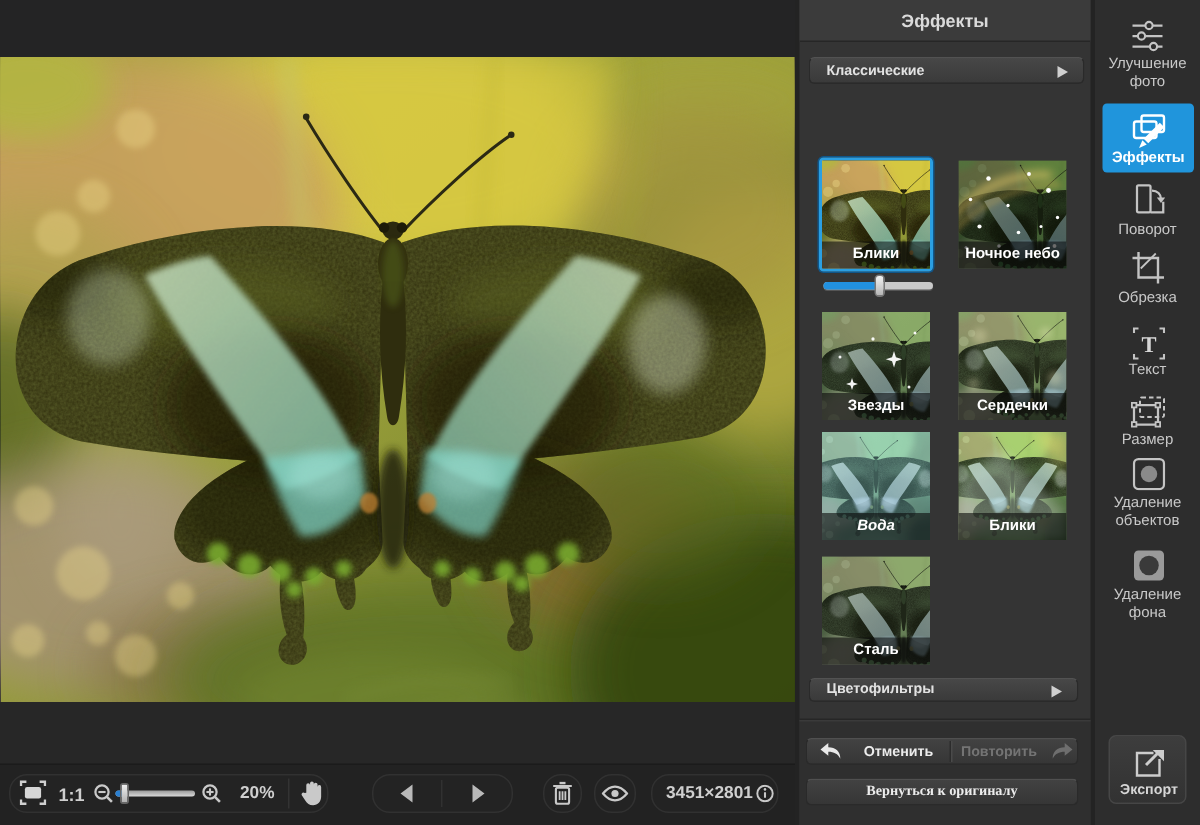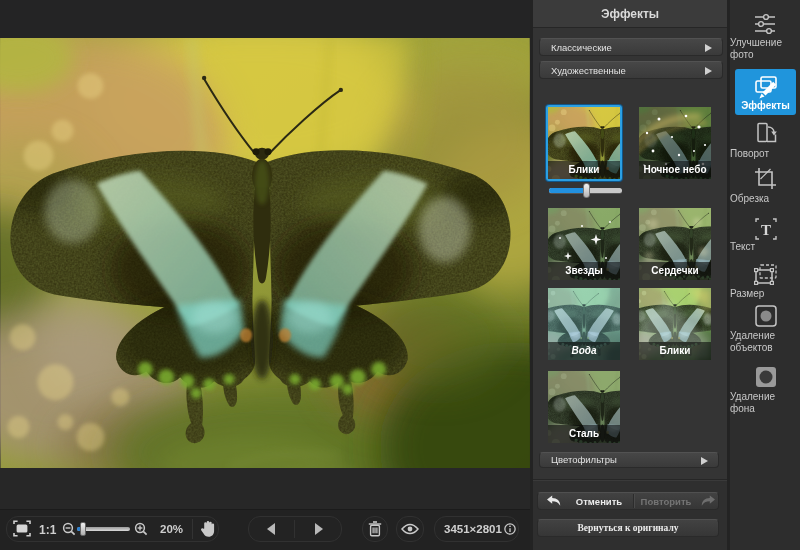--- a/index.html
+++ b/index.html
@@ -14,34 +14,34 @@
   #toolbar{left:0;top:510px;width:530px;height:40px;background:#222222;}
   .tgroup{position:absolute;background:#232323;border:1px solid #313131;border-radius:12px;}
   .ticon{position:absolute;}
   .tlabel{position:absolute;color:#cfcfcf;font-weight:bold;font-size:11.5px;}
   
   #panel{left:533px;top:0;width:194px;height:550px;background:#343434;}
   #panelhead{left:0;top:0;width:194px;height:27px;background:#3b3b3b;border-bottom:1px solid #262626;
     color:#dadada;font-size:12px;font-weight:bold;text-align:center;line-height:28px;}
   .catbtn{position:absolute;left:6px;width:184px;height:18px;border-radius:4px;
     background:linear-gradient(#474747,#3a3a3a);border:1px solid #2a2a2a;border-top-color:#525252;
-    box-sizing:border-box;color:#e2e2e2;font-size:9.5px;font-weight:normal;line-height:17px;padding-left:11px;}
+    box-sizing:border-box;color:#e2e2e2;font-size:9.5px;font-weight:bold;line-height:17px;padding-left:11px;}
   .arr-r{position:absolute;right:10px;top:5px;width:0;height:0;border-left:7px solid #d0d0d0;
     border-top:4.5px solid transparent;border-bottom:4.5px solid transparent;}
   .arr-d{position:absolute;right:8px;top:6px;width:0;height:0;border-top:7px solid #d0d0d0;
     border-left:4.5px solid transparent;border-right:4.5px solid transparent;}
   .thumb{position:absolute;width:72px;height:72px;overflow:hidden;}
   .thumb svg{position:absolute;left:0;top:0;}
   .tname{position:absolute;left:0;bottom:0;width:100%;height:18px;background:rgba(10,10,10,.6);
     color:#ffffff;font-size:10px;font-weight:bold;text-align:center;line-height:18px;}
   #selbox{left:13px;top:105px;width:72px;height:72px;border:2px solid #2b9fe2;border-radius:3px;
     box-shadow:0 0 0 1px #10568a;}
   
   #sidebar{left:730px;top:0;width:70px;height:550px;background:#2d2d2d;}
-  .sideitem{position:absolute;width:70px;color:#c8c8c8;font-size:10px;line-height:11.5px;}
+  .sideitem{position:absolute;width:70px;text-align:center;color:#c8c8c8;font-size:10px;line-height:11.5px;}
   #effsel{left:5px;top:69px;width:61px;height:46px;background:#2095dc;border-radius:3px;}
   #exportbtn{left:9px;top:490px;width:52px;height:46px;border:1px solid #464646;border-radius:5px;
     background:linear-gradient(#3d3d3d,#323232);box-sizing:border-box;text-align:center;}
 </style>
 </head>
 <body>
 <div id="stage">
   <div id="leftzone" class="abs"></div>
   <div id="topbar" class="abs"></div>
   <svg width="0" height="0" style="position:absolute">
@@ -264,21 +264,20 @@
       <svg class="ticon" style="left:69px;top:6px;" width="12" height="12" viewBox="0 0 14 14">
         <circle cx="7" cy="7" r="6" fill="none" stroke="#c9c9c9" stroke-width="1.5"></circle>
         <line x1="7" y1="6" x2="7" y2="10.4" stroke="#c9c9c9" stroke-width="1.6"></line>
         <circle cx="7" cy="3.8" r="1" fill="#c9c9c9"></circle>
       </svg>
     </div>
   </div>
   <div id="panel" class="abs">
     <div id="panelhead" class="abs">Эффекты</div>
     <div class="catbtn" style="top:38px;">Классические<span class="arr-r"></span></div>
-    <div class="catbtn" style="top:61px;">Художественные<span class="arr-r"></span></div>
     <div id="selbox" class="abs"></div>
     <div class="thumb" style="left:15px;top:107px;">
       <svg width="72" height="72" viewBox="20 25 320 320" preserveAspectRatio="xMidYMid slice">
           <use href="#scene"></use>
         </svg>
       <div class="tname">Блики</div>
     </div>
     <div class="thumb" style="left:106px;top:107px;">
       <svg width="72" height="72" viewBox="20 25 320 320" preserveAspectRatio="xMidYMid slice" style="filter:brightness(.6) hue-rotate(30deg) saturate(.75)">
           <use href="#scene"></use>
@@ -439,14 +438,22 @@
     <svg class="abs" style="left:25px;top:305px;" width="22" height="22" viewBox="0 0 22 22">
       <rect x="1" y="1" width="20" height="20" rx="3" fill="none" stroke="#c4c4c4" stroke-width="1.5"></rect>
       <circle cx="11" cy="11" r="5.5" fill="#8a8a8a"></circle>
     </svg>
     <div class="sideitem" style="left:0;top:330px;">Удаление<br>объектов</div>
     <svg class="abs" style="left:25px;top:366px;" width="22" height="22" viewBox="0 0 22 22">
       <rect x="1" y="1" width="20" height="20" rx="3" fill="#9a9a9a"></rect>
       <circle cx="11" cy="11" r="6.5" fill="#3a3a3a"></circle>
     </svg>
     <div class="sideitem" style="left:0;top:391px;">Удаление<br>фона</div>
+    <div id="exportbtn" class="abs">
+      <svg class="abs" style="left:15px;top:6px;" width="22" height="22" viewBox="0 0 22 22">
+        <path d="M14 5 H3 V20 H18 V9" fill="none" stroke="#cdcdcd" stroke-width="1.6"></path>
+        <line x1="9" y1="13" x2="18" y2="4" stroke="#cdcdcd" stroke-width="2"></line>
+        <polygon points="13.5,3 21,3 21,10.5" fill="#cdcdcd"></polygon>
+      </svg>
+      <div class="abs" style="left:0;top:30px;width:52px;text-align:center;color:#d6d6d6;font-size:9.5px;font-weight:bold;">Экспорт</div>
+    </div>
   </div>
 </div>
 
 </body></html>

